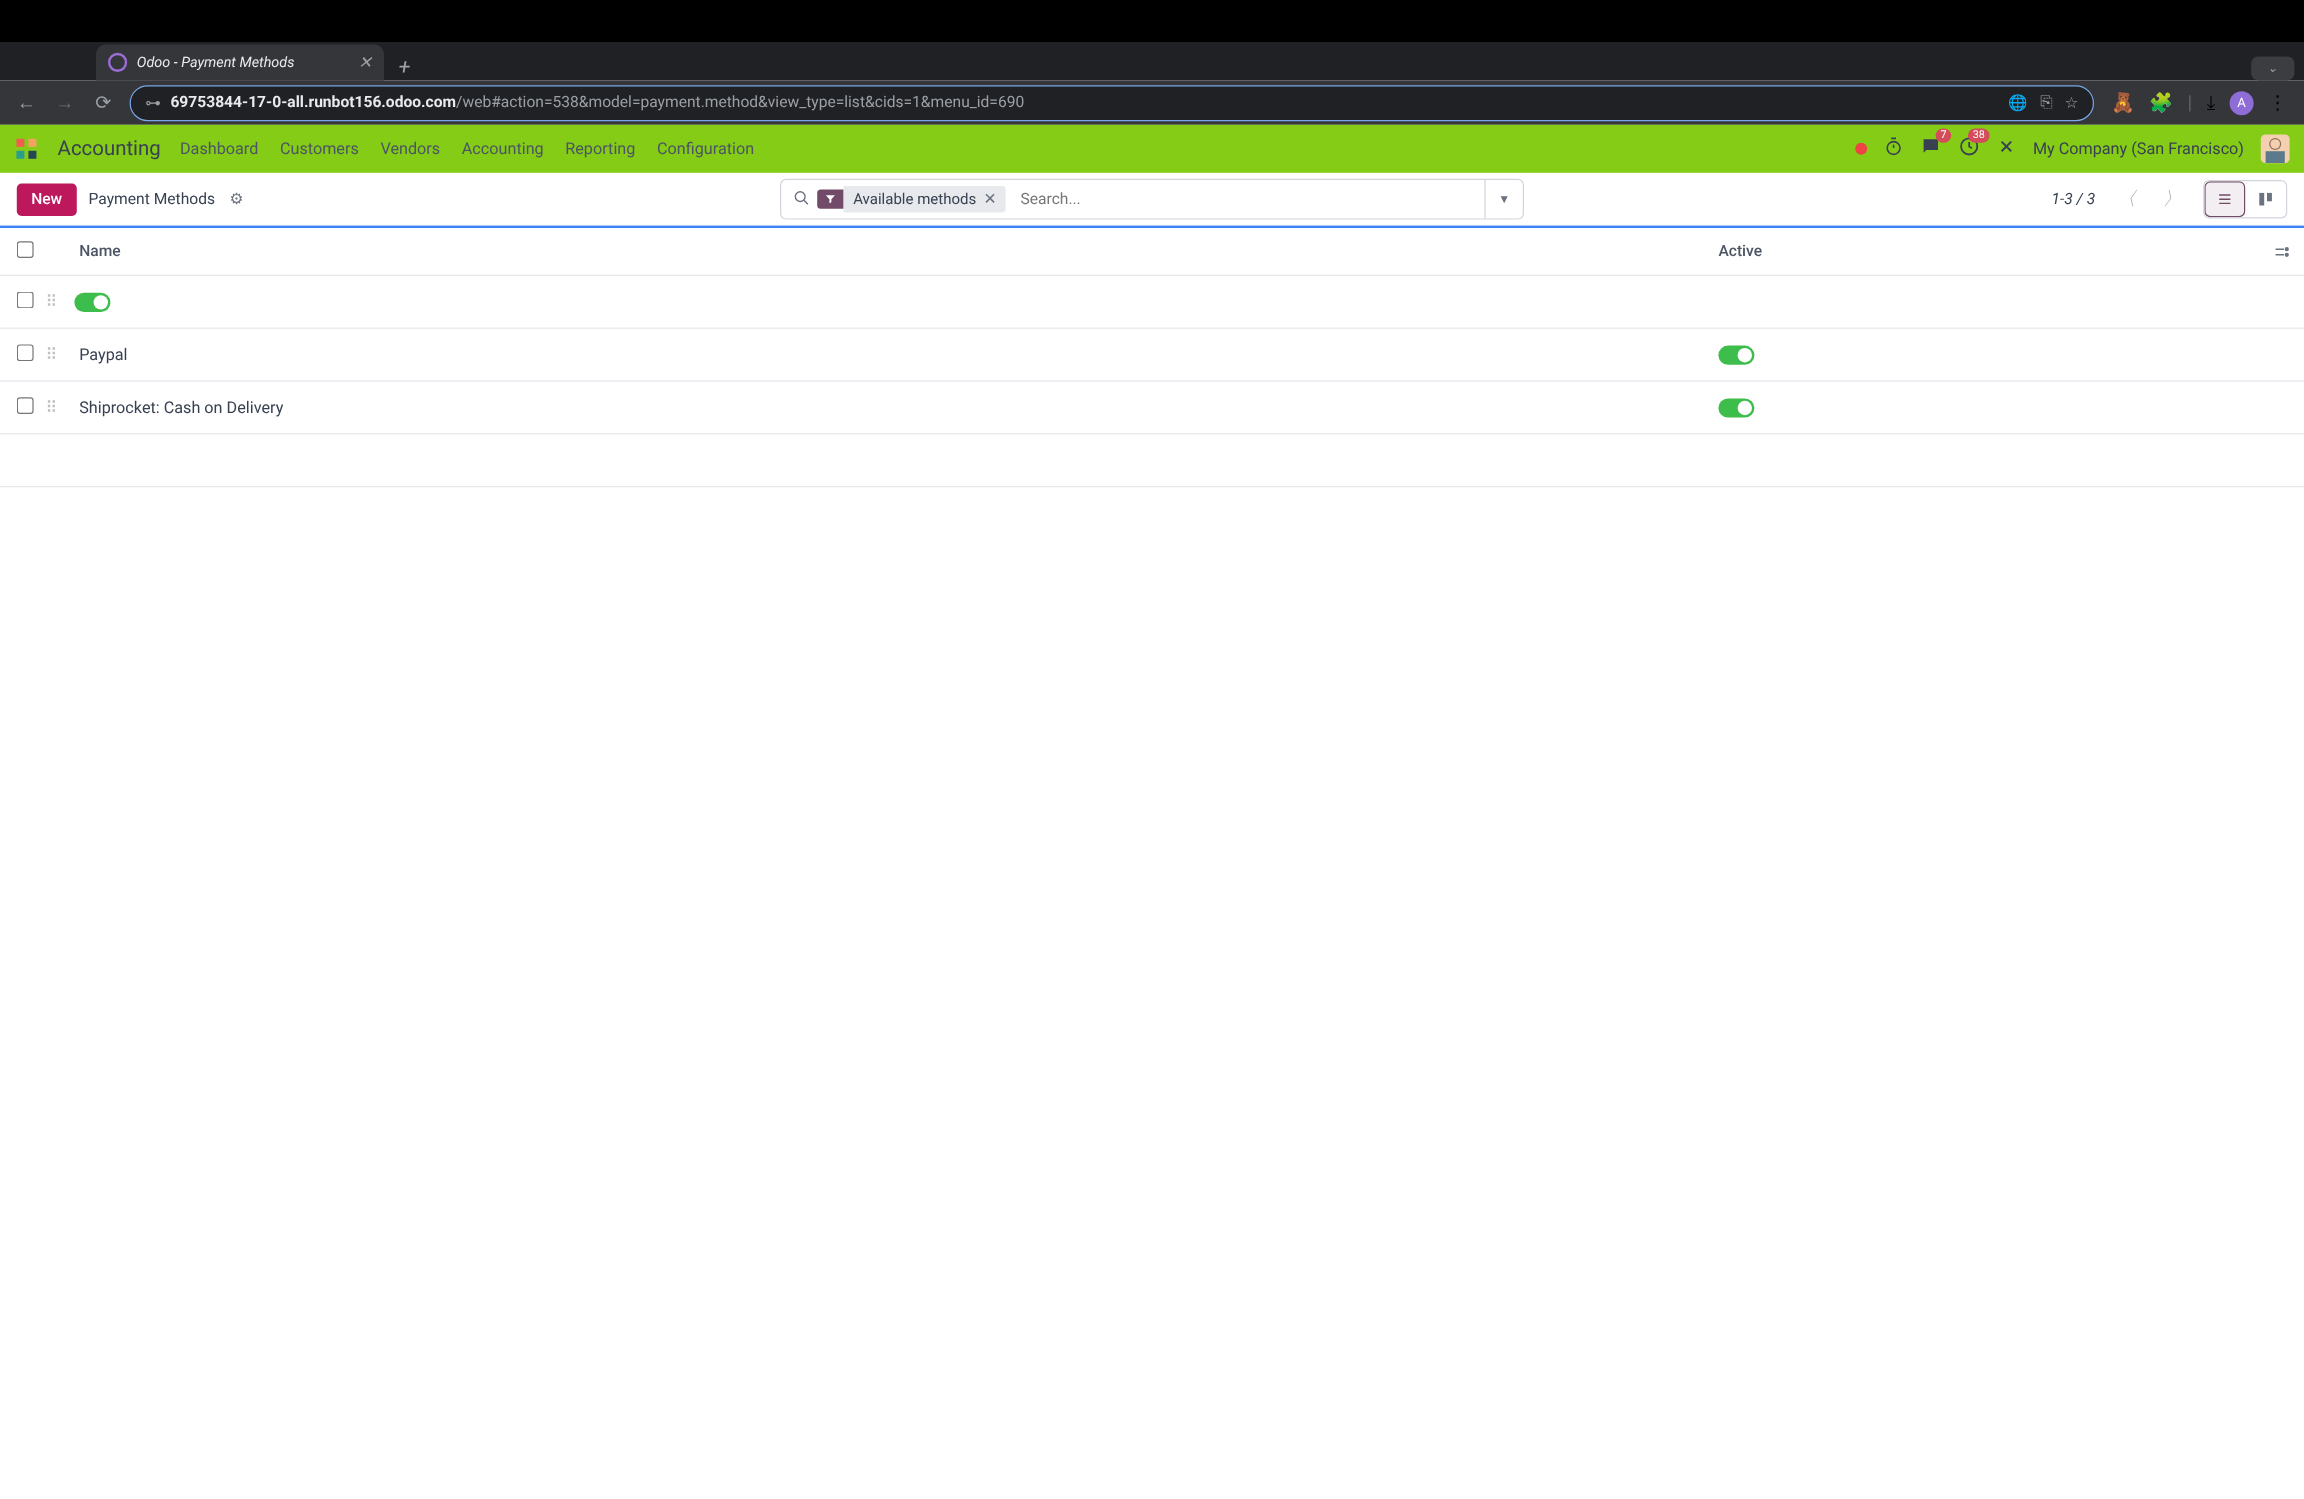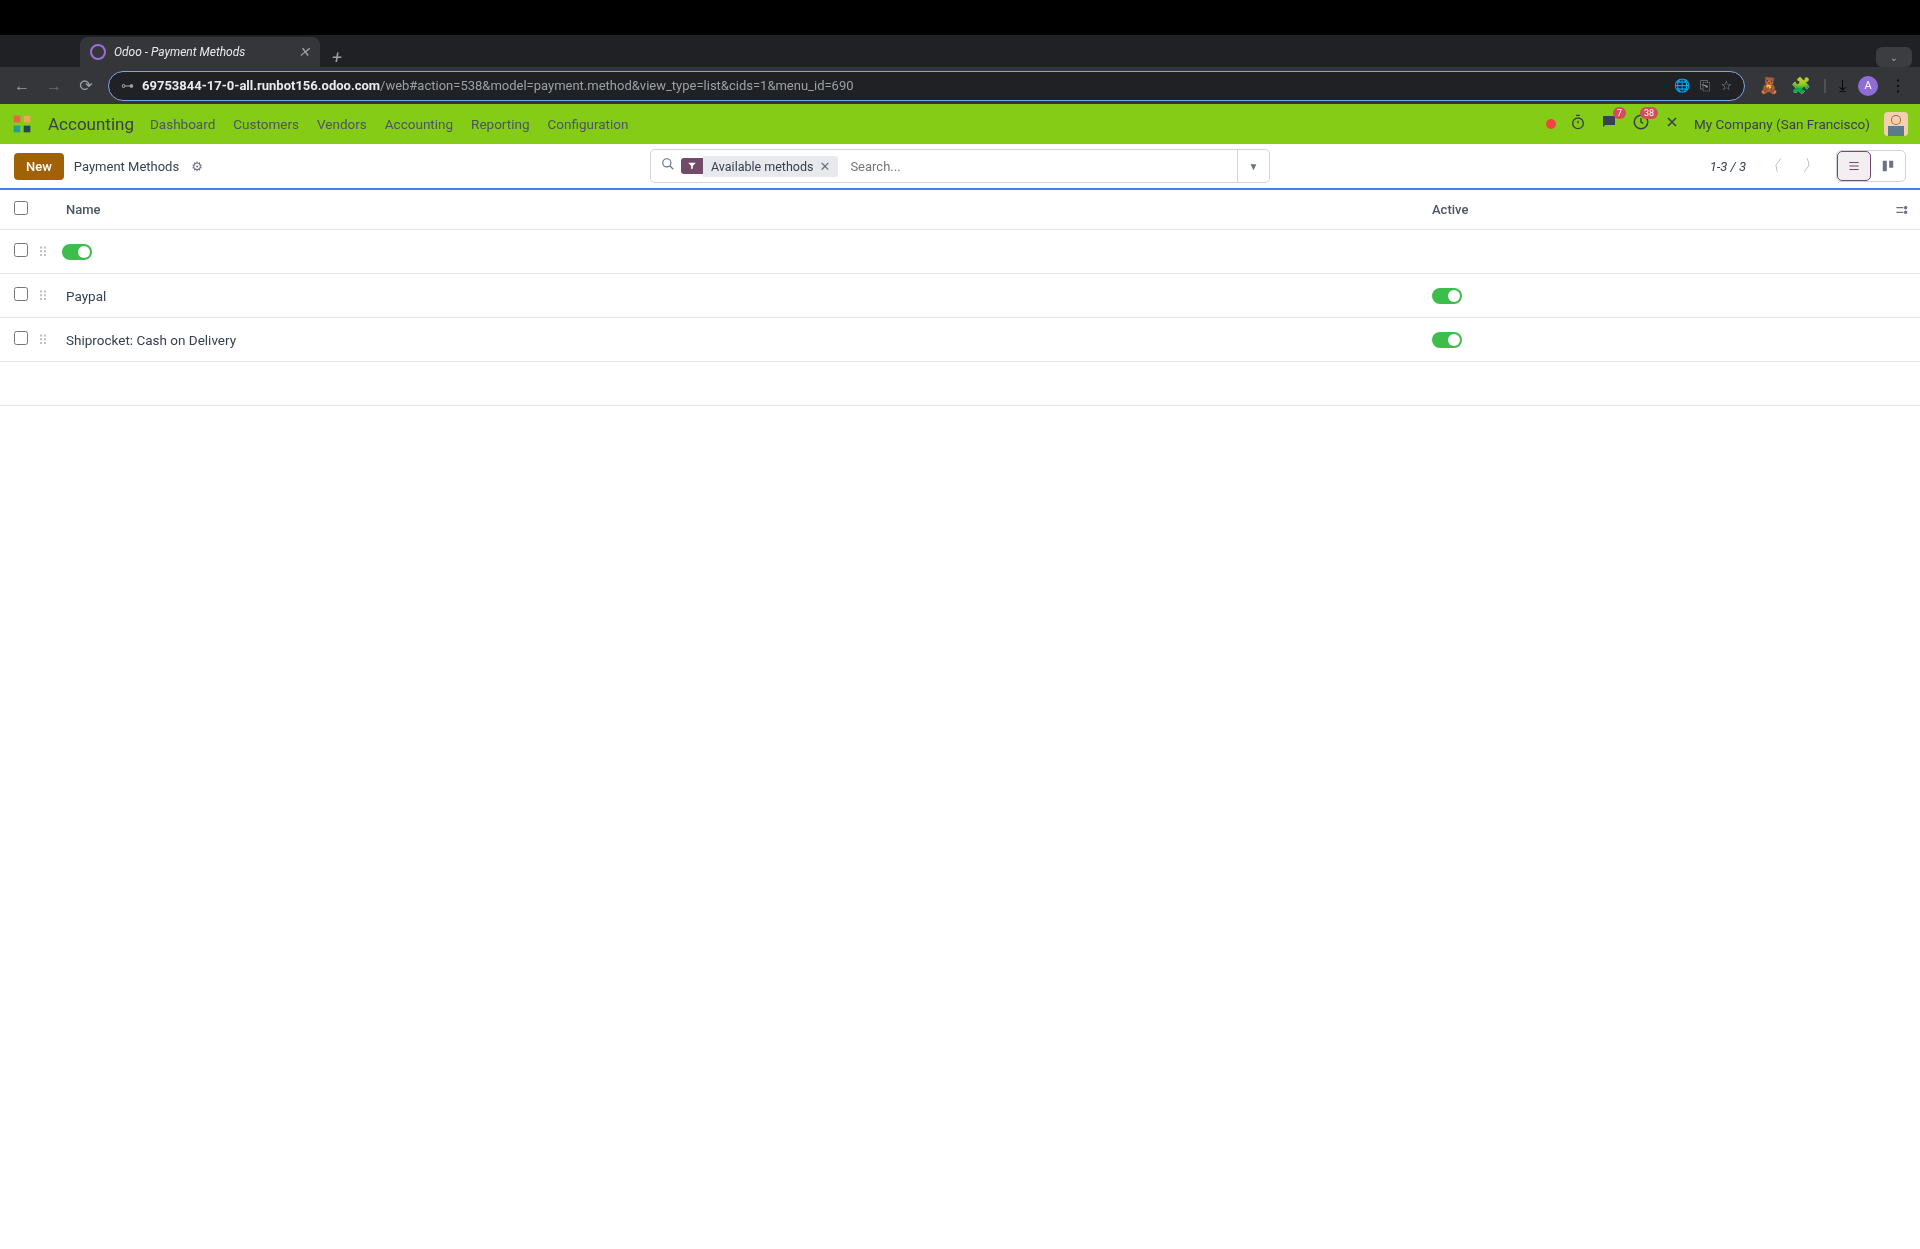--- a/index.html
+++ b/index.html
@@ -32,26 +32,26 @@
     .top-right { margin-left: auto; display: flex; align-items: center; gap: 14px; }
     .red-dot { width: 10px; height: 10px; background: #ef4444; border-radius: 50%; }
     .timer-icon, .chat-icon, .schedule-icon, .tools-icon { position: relative; color: #374151; }
     .badge { position: absolute; top: -6px; right: -8px; background: #d44c59; color: #fff; font-size: 9px; padding: 1px 4px; border-radius: 8px; }
     .company-name { font-size: 13.5px; color: #374151; }
     .avatar { width: 24px; height: 24px; border-radius: 4px; background: #f5d0b0; overflow: hidden; display:flex; align-items:center; justify-content:center;}
     .avatar svg { width: 100%; height: 100%; }
 
     
     .control-panel { height: 44px; display: flex; align-items: center; padding: 0 14px; gap: 10px; }
-    .new-btn { background: #a16207; color: #fff; border: none; padding: 6px 12px; border-radius: 4px; font-size: 13px; font-weight: 500; }
+    .new-btn { background: #be185d; color: #fff; border: none; padding: 6px 12px; border-radius: 4px; font-size: 13px; font-weight: 500; }
     .breadcrumb-title { font-size: 13px; color: #374151; }
     .gear-small { color: #6b7280; font-size: 13px; margin-left: 2px;}
     
     .search-box { position: absolute; left: 50%; transform: translateX(-50%); width: 620px; height: 34px; border: 1px solid #d1d5db; border-radius: 5px; display: flex; align-items: center; padding: 0; }
-    .search-left { display: flex; gap: 6px; padding-left: 10px; flex: 1; }
+    .search-left { display: flex; align-items: center; gap: 6px; padding-left: 10px; flex: 1; }
     .search-mag { color: #6b7280; }
     .filter-chip { display: flex; align-items: center; gap: 0; font-size: 12.5px; color: #374151; }
     .filter-icon-box { background: #714b67; color: #fff; padding: 3px 6px; border-radius: 3px 0 0 3px; display: flex; align-items: center; }
     .filter-text { background: #e7e9ed; padding: 3px 8px; border-radius: 0 3px 3px 0; display: flex; align-items: center; gap: 6px; }
     .chip-x { color: #6b7280; font-size: 13px; }
     .search-input { border: none; outline: none; font-size: 13px; flex: 1; padding-left: 6px; }
     .search-dropdown { width: 32px; border-left: 1px solid #d1d5db; height: 100%; display: flex; align-items: center; justify-content: center; color: #6b7280; font-size: 10px;}
 
     .right-controls { margin-left: auto; display: flex; align-items: center; gap: 14px; font-style: italic; }
     .pager { font-size: 13px; color: #374151; }

